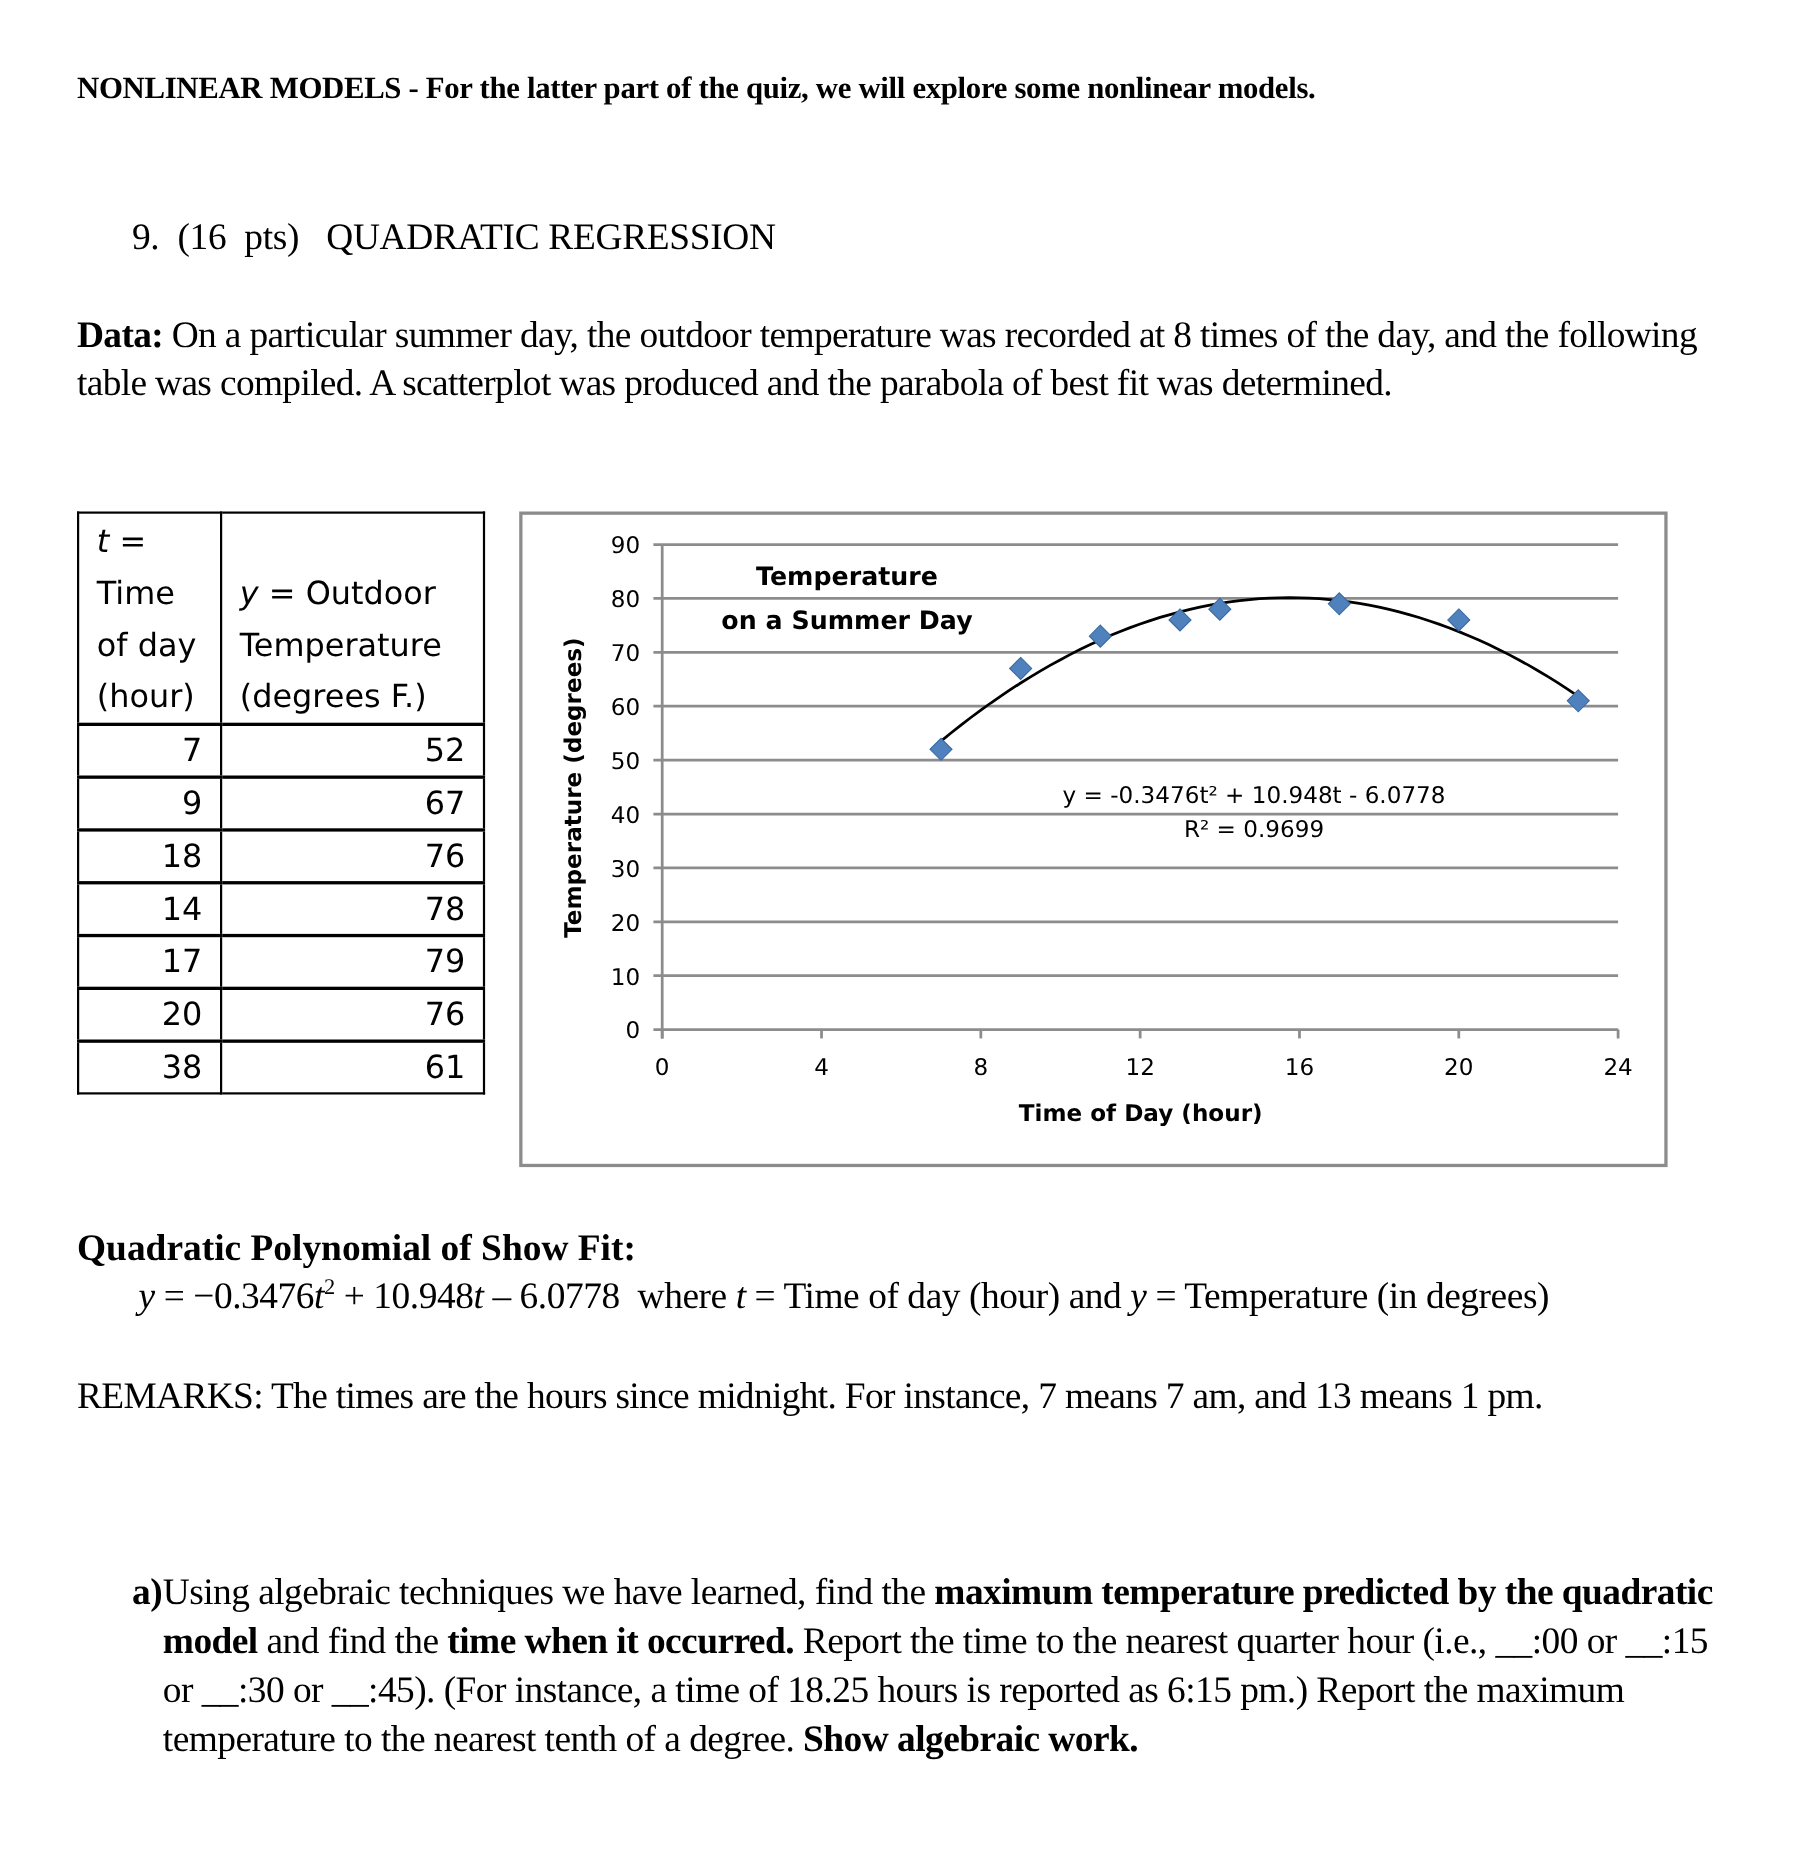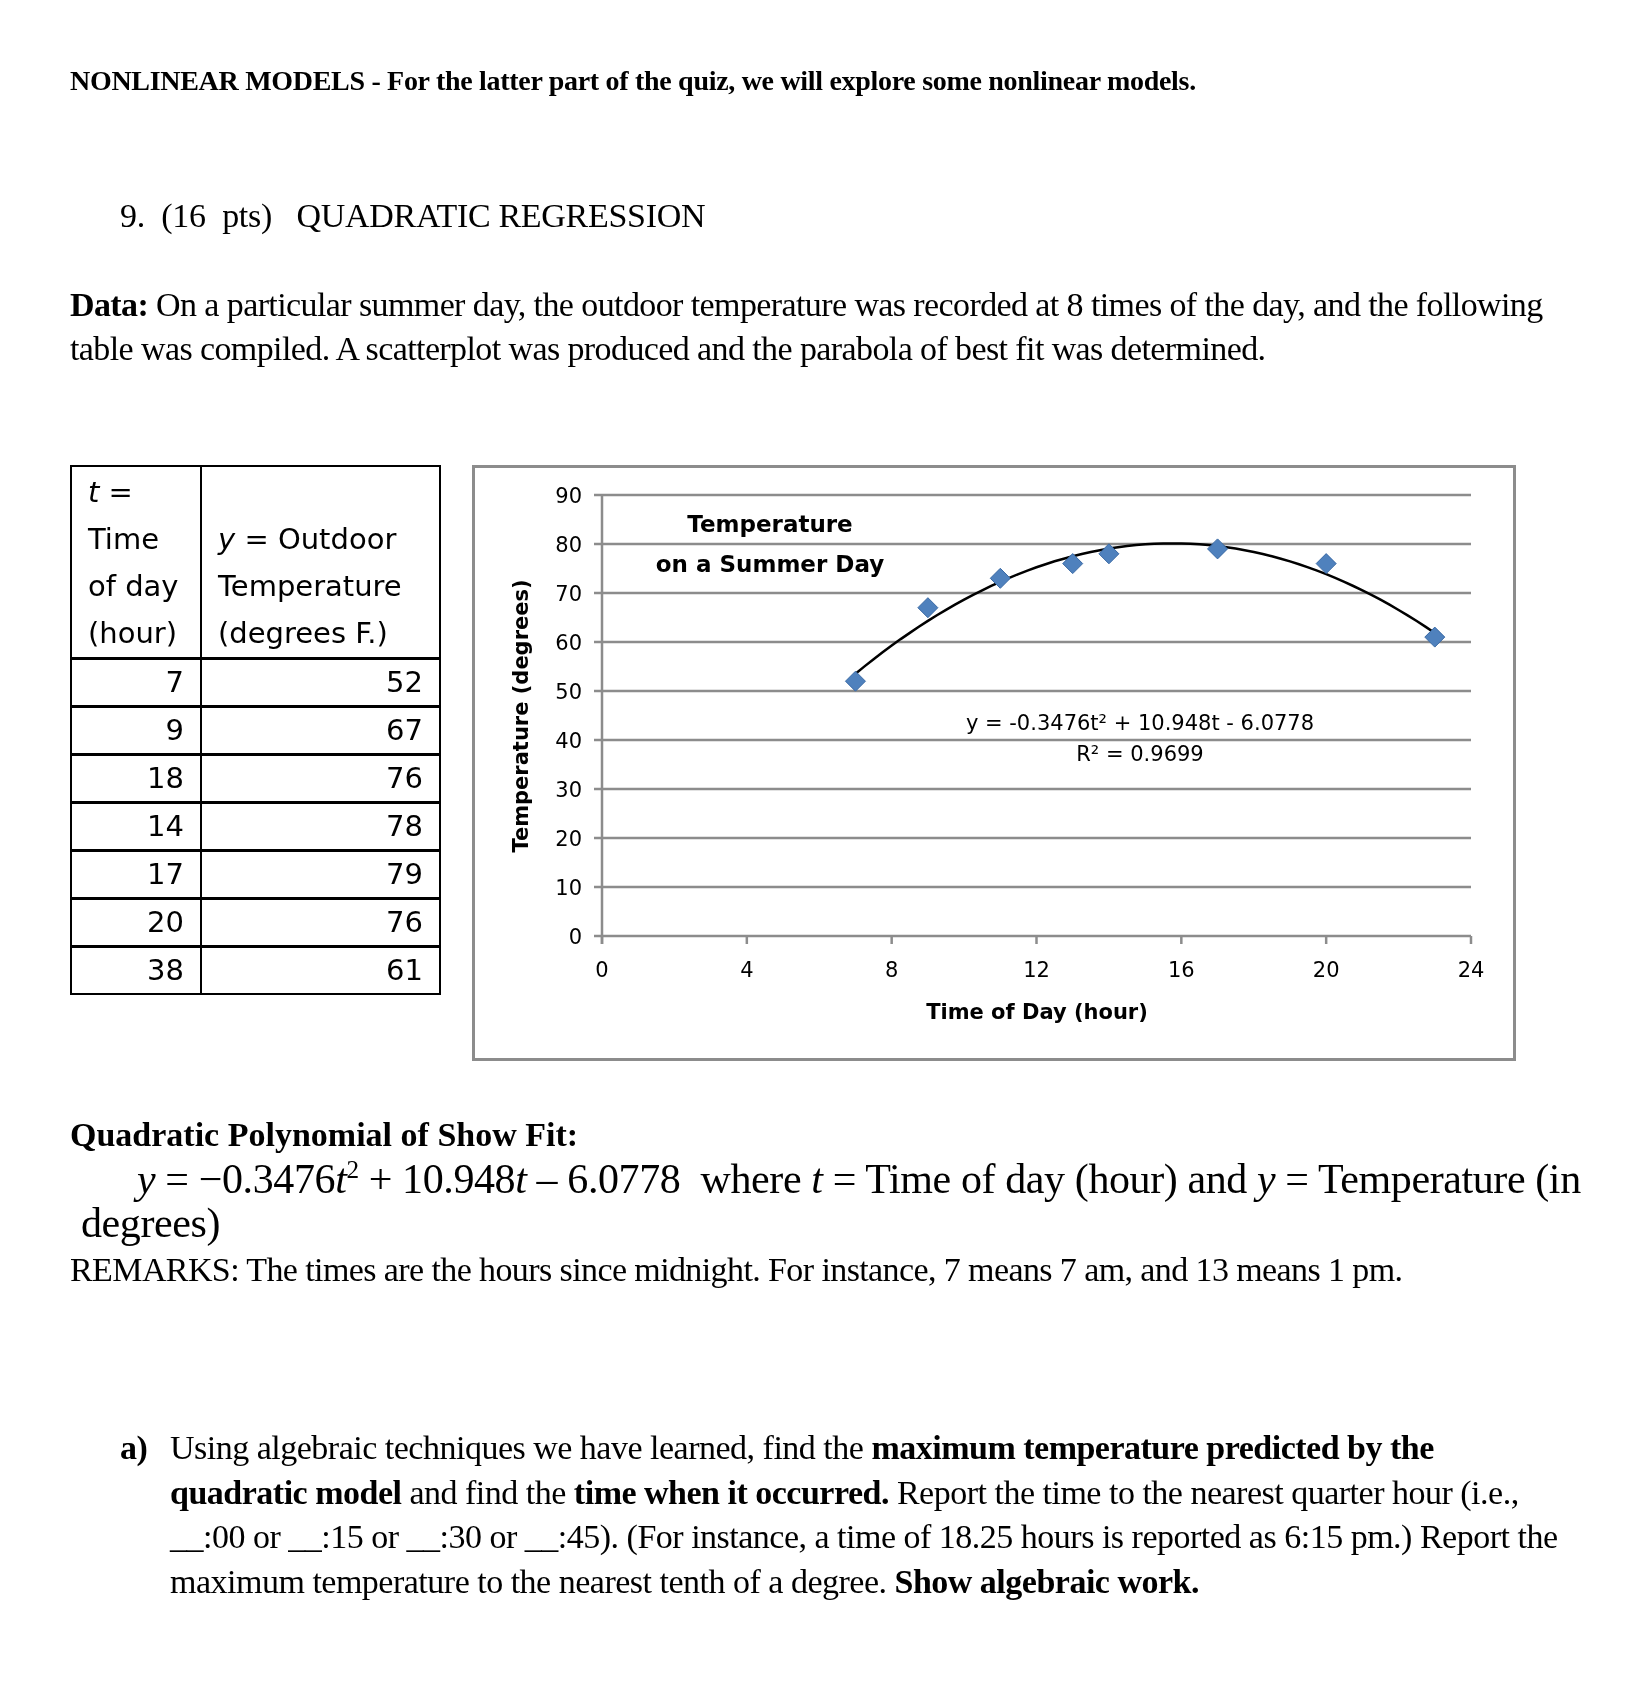--- a/index.html
+++ b/index.html
@@ -19,25 +19,25 @@
   .dtable td.c1 { width: 96px; }
   .dtable td.c2 { width: 205px; }
   .dtable tr.hdr td { vertical-align: top; line-height: 47px; padding-top: 2px; height: 187px; text-align: left; }
   .dtable tr.row td { text-align: right; height: 45px; line-height: 45px; border-top-width: 3px; }
 
   
   .chartbox { left: 472px; top: 465px; width: 1044px; height: 596px; border: 3px solid #8c8c8c; box-sizing: border-box; background: #fff; }
   .chartsvg { left: 472px; top: 465px; }
 
   .fit-head { left: 70px; top: 1113px; font-size: 34px; font-weight: bold; line-height: 44px; }
-  .fit-eq { left: 81px; top: 1157px; width: 1520px; font-size: 42px; line-height: 44px; letter-spacing: -0.4px; text-indent: 56px; }
+  .fit-eq { left: 70px; top: 1157px; width: 1520px; font-size: 34px; line-height: 44px; letter-spacing: -0.4px; text-indent: 56px; }
   .remarks { left: 70px; top: 1248px; width: 1520px; font-size: 34px; line-height: 44px; letter-spacing: -0.6px; }
   .parta { left: 120px; top: 1426px; width: 1440px; font-size: 34px; line-height: 44.5px; letter-spacing: -0.5px; }
   .parta .lbl { position: absolute; left: 0; top: 0; font-weight: bold; }
-  .parta .body { margin-left: 50px; }
+  .parta .body { margin-left: 28px; }
   sup { font-size: 60%; line-height: 0; }
 </style>
 </head>
 <body>
 
 <div class="abs heading">NONLINEAR MODELS - For the latter part of the quiz, we will explore some nonlinear models.</div>
 
 <div class="abs qtitle"><span>9.</span>  <span>(16  pts)</span>   <span>QUADRATIC REGRESSION</span></div>
 
 <div class="abs para"><span class="bold">Data:</span><span> On a particular summer day, the outdoor temperature was recorded at 8 times of the day, and the following table was compiled. A scatterplot was produced and the parabola of best fit was determined.</span></div>

